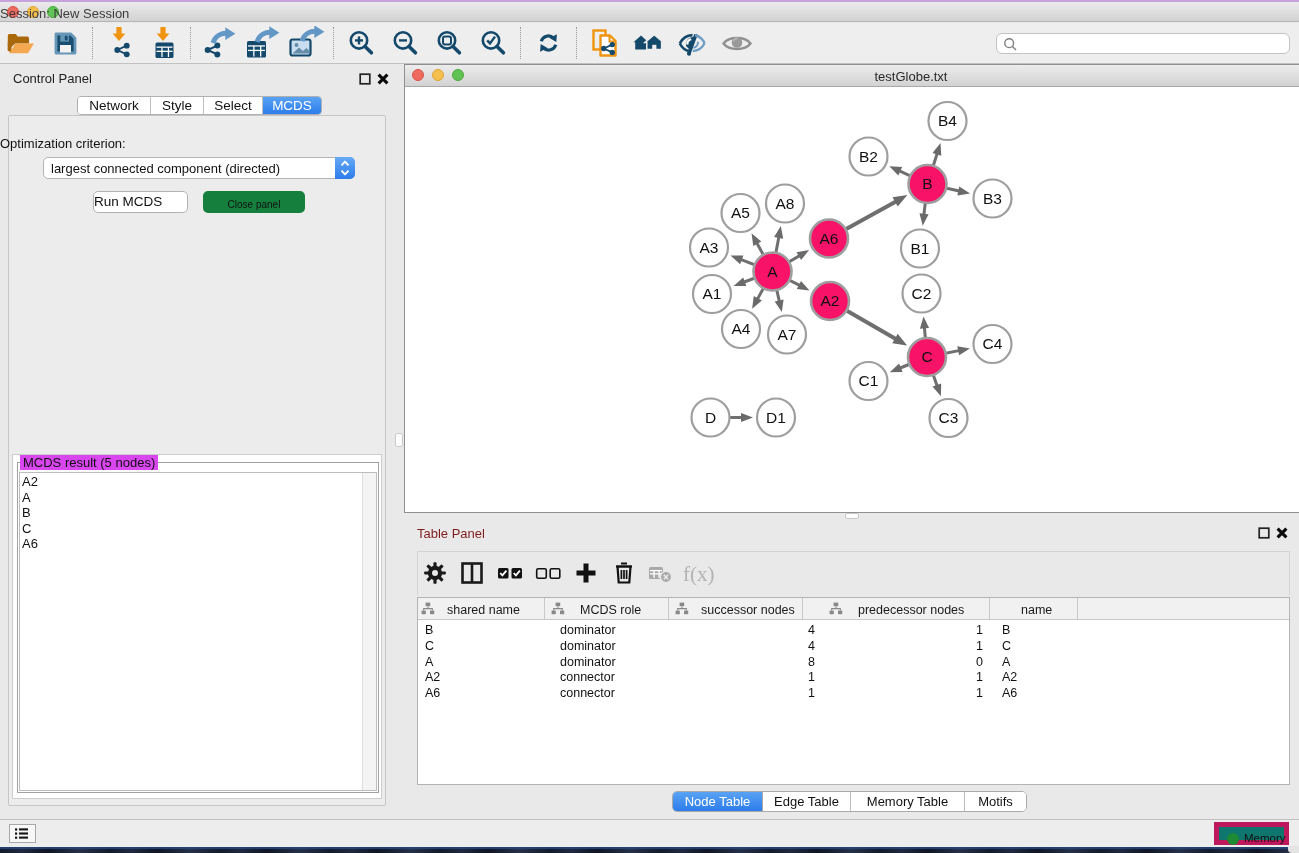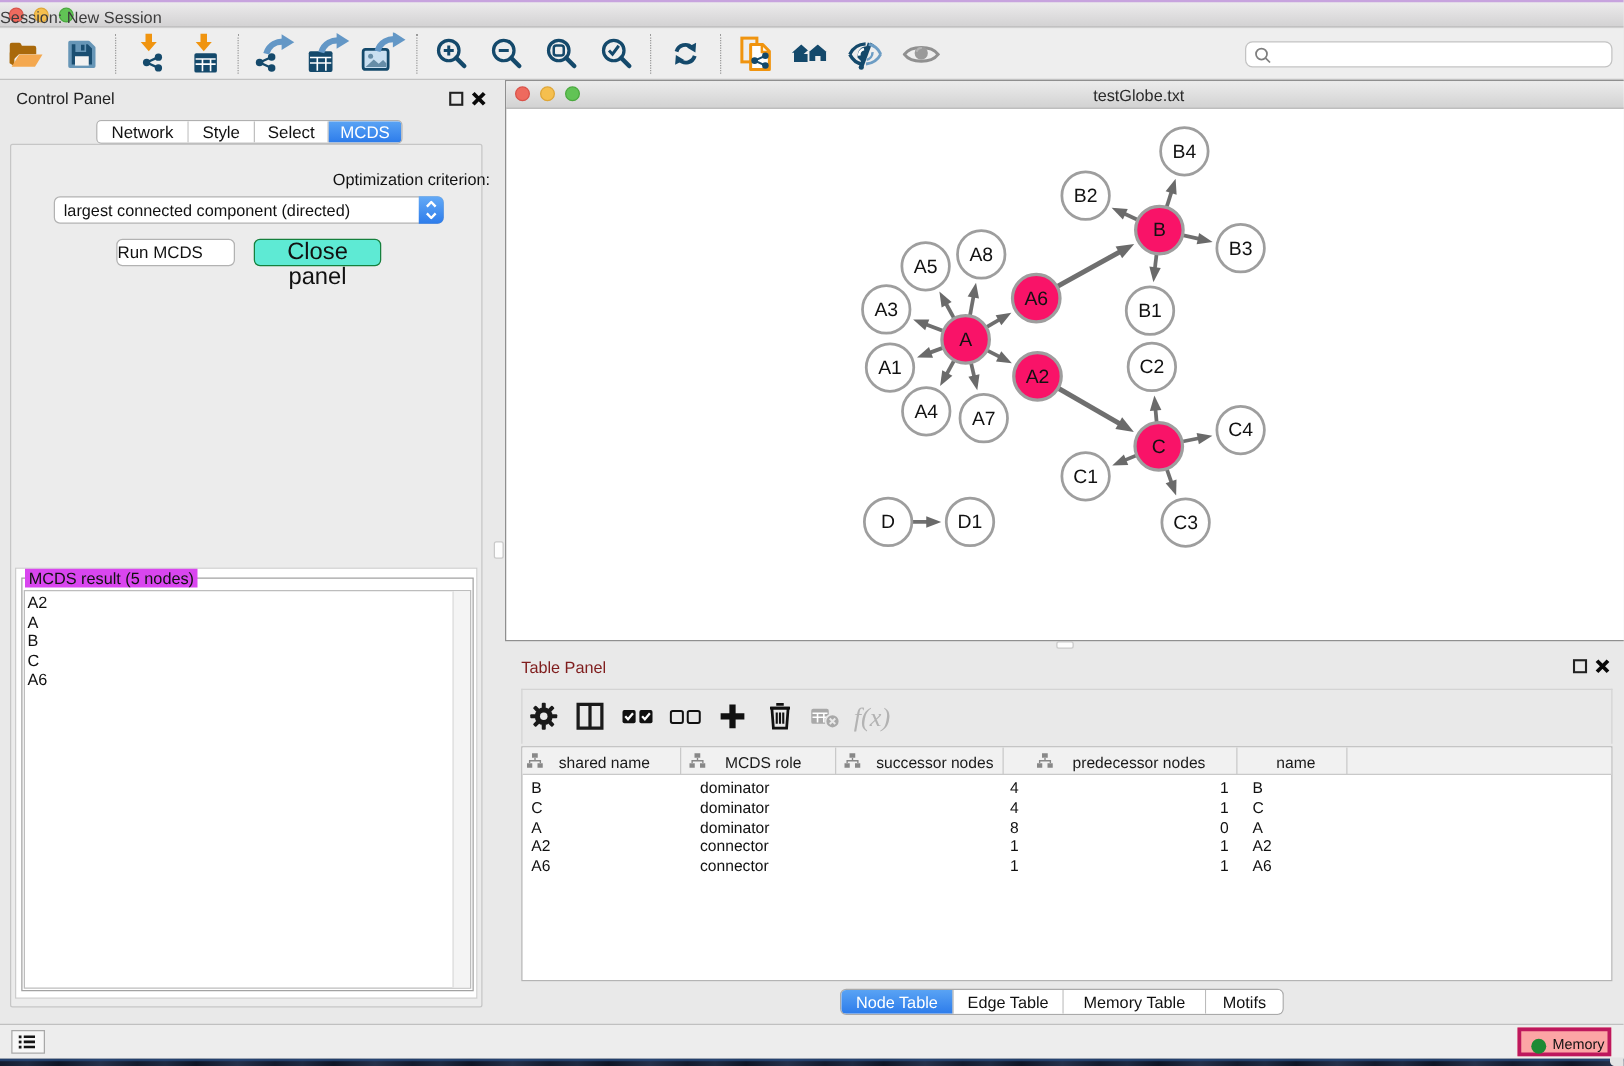--- a/index.html
+++ b/index.html
@@ -151,33 +151,33 @@
 
 <div class="abs" style="left:8px;top:115px;width:378px;height:691px;background:#ececec;border:1px solid #c6c6c6;border-radius:2px"></div>
 
 <div class="abs" style="left:77px;top:96px;height:19px;display:flex;border:1px solid #b0b0b0;border-radius:4px;overflow:hidden;background:#fff;font-size:13.5px;line-height:17px">
   <div class="seg" style="width:73px;border-right:1px solid #c0c0c0">Network</div>
   <div class="seg" style="width:53px;border-right:1px solid #c0c0c0">Style</div>
   <div class="seg" style="width:59px;border-right:1px solid #c0c0c0">Select</div>
   <div class="seg" style="width:58px;background:linear-gradient(#59a3f4,#2d7ceb);color:#fff">MCDS</div>
 </div>
 
-<div class="abs" style="left:0;top:136px;width:392px;text-align:right;font-size:13px;color:#111">Optimization criterion:</div>
+<div class="abs" style="left:0;top:136px;width:392px;text-align:left;font-size:13px;color:#111">Optimization criterion:</div>
 
 <div class="abs" style="left:43px;top:157px;width:312px;height:22px;background:#fff;border:1px solid #b2b2b2;border-radius:5px">
   <div class="abs" style="left:7px;top:3px;font-size:13px;color:#111">largest connected component (directed)</div>
   <div class="abs" style="right:-1px;top:-1px;width:20px;height:22px;background:linear-gradient(#64aaf6,#2d7ceb);border-radius:0 5px 5px 0">
     <svg width="20" height="22" viewBox="0 0 20 22">
         <path d="M6.5 8.3 L10 4.6 L13.5 8.3 M6.5 13.7 L10 17.4 L13.5 13.7" fill="none" stroke="#fff" stroke-width="1.9" stroke-linejoin="round"></path>
       </svg>
   </div>
 </div>
 
 <div class="abs" style="left:93px;top:191px;width:95px;height:22px;background:#fff;border:1px solid #b2b2b2;border-radius:5px;text-align:left;font-size:13.5px;line-height:20px;color:#111">Run MCDS</div>
-<div class="abs" style="left:203px;top:191px;width:102px;height:22px;background:#5eead4;border:1px solid #15803d;border-radius:5px;text-align:center;font-size:19px;line-height:20px;color:#111">Close panel</div>
+<div class="abs" style="left:203px;top:191px;width:102px;height:22px;background:#15803d;border:4px solid #15803d;border-radius:5px;text-align:center;font-size:10px;line-height:20px;color:#111">Close panel</div>
 
 <div class="abs" style="left:12px;top:454px;width:370px;height:345px;background:#fff;border:1px solid #cdcdcd"></div>
 <div class="abs" style="left:17px;top:462px;width:362px;height:331px;border:1px solid #a2a2a2"></div>
 <div class="abs" style="left:20px;top:455px;background:#d946ef;padding:0 3px;font-size:13px;color:#111">MCDS result (5 nodes)</div>
 <div class="abs" style="left:19px;top:472px;width:358px;height:319px;background:#fff;border:1px solid #bdbdbd"></div>
 <div class="abs" style="left:362px;top:473px;width:14px;height:317px;background:#f4f4f4;border-left:1px solid #dcdcdc"></div>
 <div class="abs" style="left:22px;top:474px;font-size:13px;line-height:15.5px;color:#111">A2<br>A<br>B<br>C<br>A6</div>
 
 <div class="abs" style="left:395px;top:433px;width:8px;height:14px;background:#fdfdfd;border:1px solid #c9c9c9;border-radius:2px"></div>
 <div class="abs" style="left:845px;top:513px;width:14px;height:6px;background:#fdfdfd;border:1px solid #c9c9c9;border-radius:2px"></div>
@@ -321,21 +321,21 @@
   </svg>
 <svg style="position:absolute;left:647px;top:560px" width="26" height="26" viewBox="0 0 26 26">
     <rect x="2" y="7" width="14" height="12" rx="1.5" fill="#a9a9a9"></rect>
     <line x1="3" y1="10.6" x2="15" y2="10.6" stroke="#fff" stroke-width="1.3"></line>
     <line x1="3" y1="13.84" x2="15" y2="13.84" stroke="#fff" stroke-width="1.3"></line>
     <line x1="7.04" y1="10.6" x2="7.04" y2="18" stroke="#fff" stroke-width="1.3"></line>
     <line x1="12.08" y1="10.6" x2="12.08" y2="18" stroke="#fff" stroke-width="1.3"></line>
     <circle cx="19" cy="17" r="5.6" fill="#a9a9a9" stroke="#e9e9e9" stroke-width="1.4"></circle>
     <path d="M16.8 14.8 l4.4 4.4 M21.2 14.8 l-4.4 4.4" stroke="#e9e9e9" stroke-width="1.6"></path>
   </svg>
-<div class="abs" style="left:683px;top:562px;font-family:'Liberation Serif',serif;font-style:italic;font-size:21px;color:#b3b3b3">f(x)</div>
+<div class="abs" style="left:683px;top:562px;font-family:'Liberation Serif',serif;font-size:21px;color:#b3b3b3">f(x)</div>
 
 <div class="abs" style="left:417px;top:597px;width:873px;height:188px;background:#fff;border:1px solid #b4b4b4"></div>
 <div class="abs" style="left:418px;top:598px;width:871px;height:22px;background:#f1f1f1;border-bottom:1px solid #c9c9c9"></div>
 <div class="abs" style="left:544px;top:598px;width:1px;height:22px;background:#c9c9c9"></div>
 <div class="abs" style="left:668px;top:598px;width:1px;height:22px;background:#c9c9c9"></div>
 <div class="abs" style="left:802px;top:598px;width:1px;height:22px;background:#c9c9c9"></div>
 <div class="abs" style="left:989px;top:598px;width:1px;height:22px;background:#c9c9c9"></div>
 <div class="abs" style="left:1077px;top:598px;width:1px;height:22px;background:#c9c9c9"></div>
 <svg style="position:absolute;left:421px;top:602px" width="14" height="13" viewBox="0 0 14 13">
     <rect x="4.6" y="0.6" width="4.6" height="3.6" fill="#888"></rect>
@@ -407,20 +407,20 @@
         <line x1="9" y1="8.5" x2="18" y2="8.5"></line>
         <line x1="9" y1="12.6" x2="18" y2="12.6"></line>
       </g>
   <g fill="#151515">
         <rect x="5" y="3.4" width="2.2" height="2.2"></rect>
         <rect x="5" y="7.5" width="2.2" height="2.2"></rect>
         <rect x="5" y="11.6" width="2.2" height="2.2"></rect>
       </g>
     </svg>
 </div>
-<div class="abs" style="left:1214px;top:822px;width:75px;height:23px;background:#fca5a5;border:3px solid #be185d">
+<div class="abs" style="left:1214px;top:822px;width:75px;height:23px;background:#0f766e;border:5px solid #be185d">
   <div class="abs" style="left:8px;top:5.5px;width:12px;height:12px;border-radius:50%;background:#1d8a34"></div>
   <div class="abs" style="left:25px;top:5px;font-size:11.5px;color:#111">Memory</div>
 </div>
 
 <div class="abs" style="left:0;top:847px;width:1299px;height:6px;background:repeating-linear-gradient(90deg,#131b2e 0,#1e2a42 22px,#0e1526 47px,#25314b 80px,#131b2e 110px)"></div>
 <div class="abs" style="left:0;top:847px;width:1299px;height:1.5px;background:#27497b;opacity:.8"></div>
 <div class="abs" style="left:1288px;top:846px;width:11px;height:7px;background:#e4e4e4;border-radius:0 0 0 4px"></div>
 
 </body></html>

